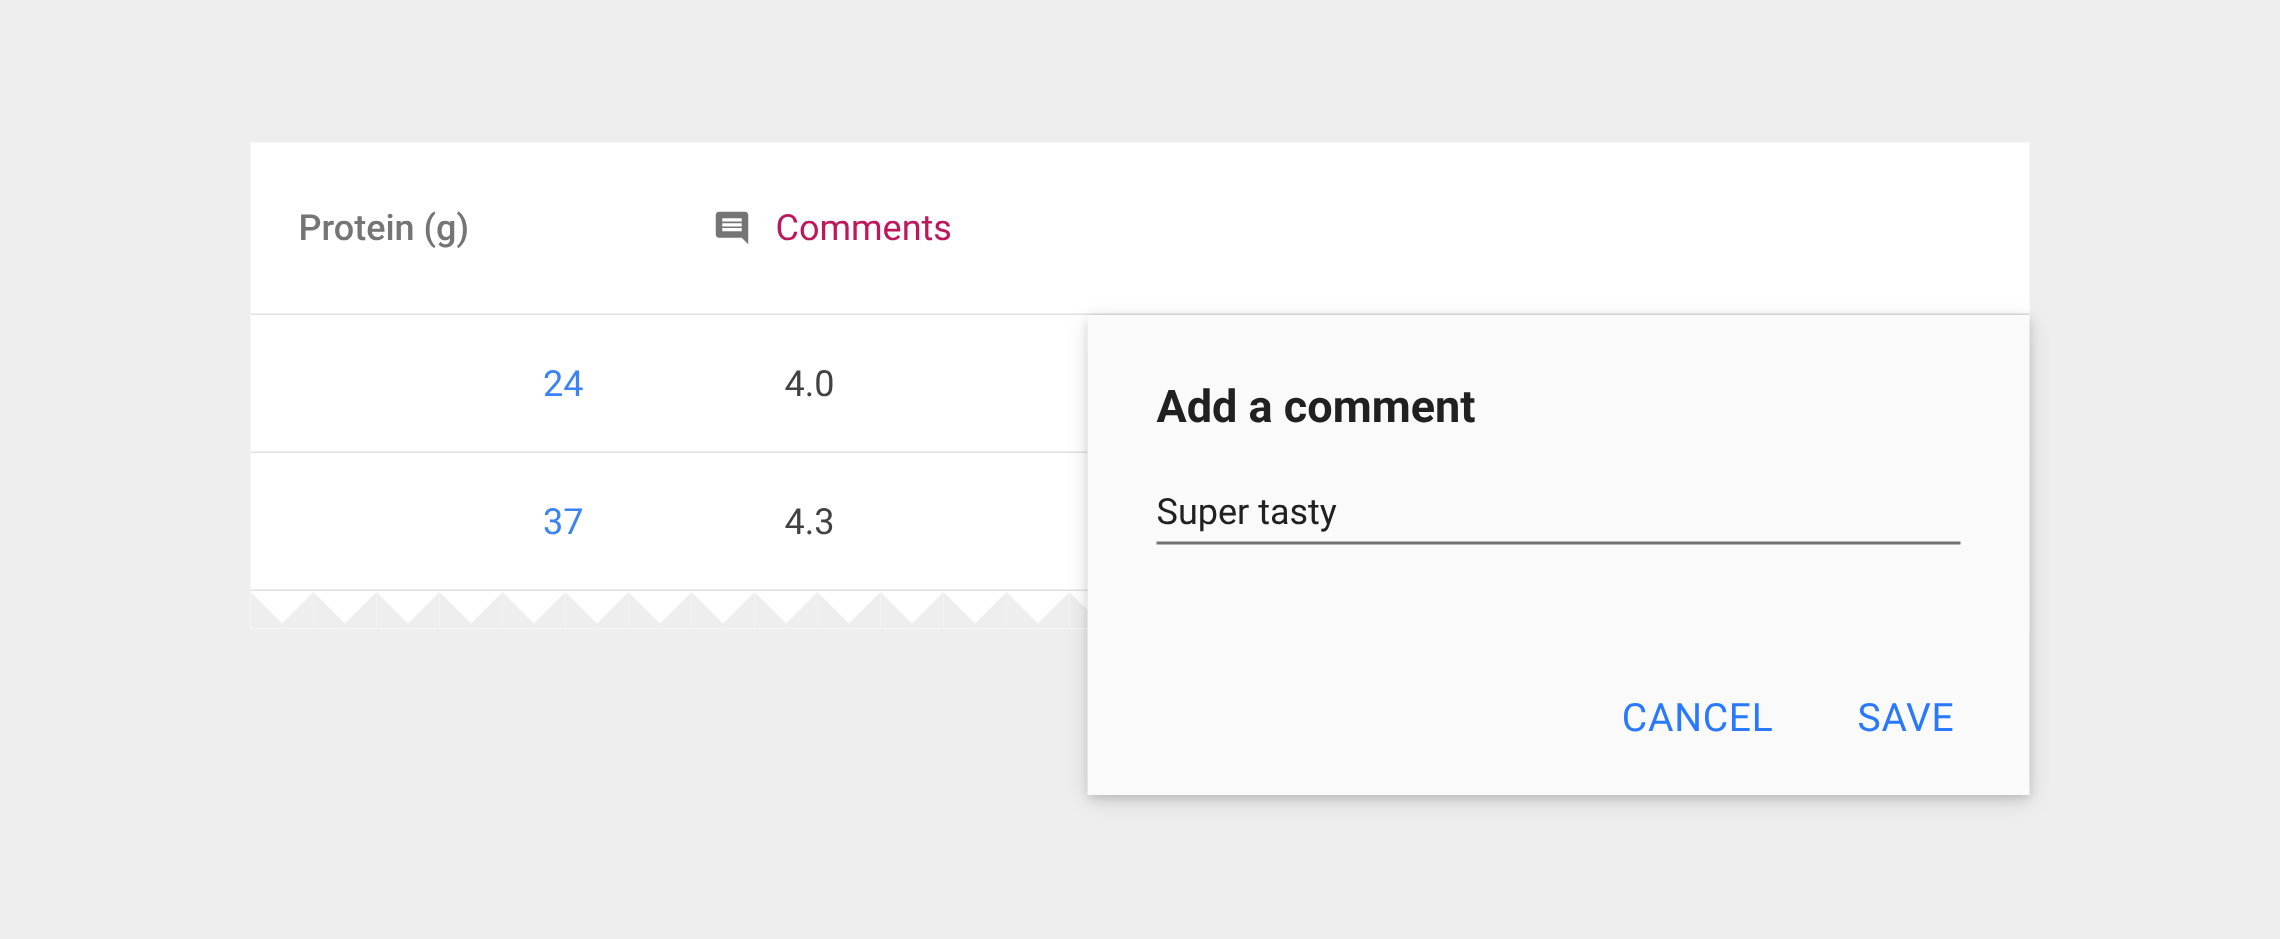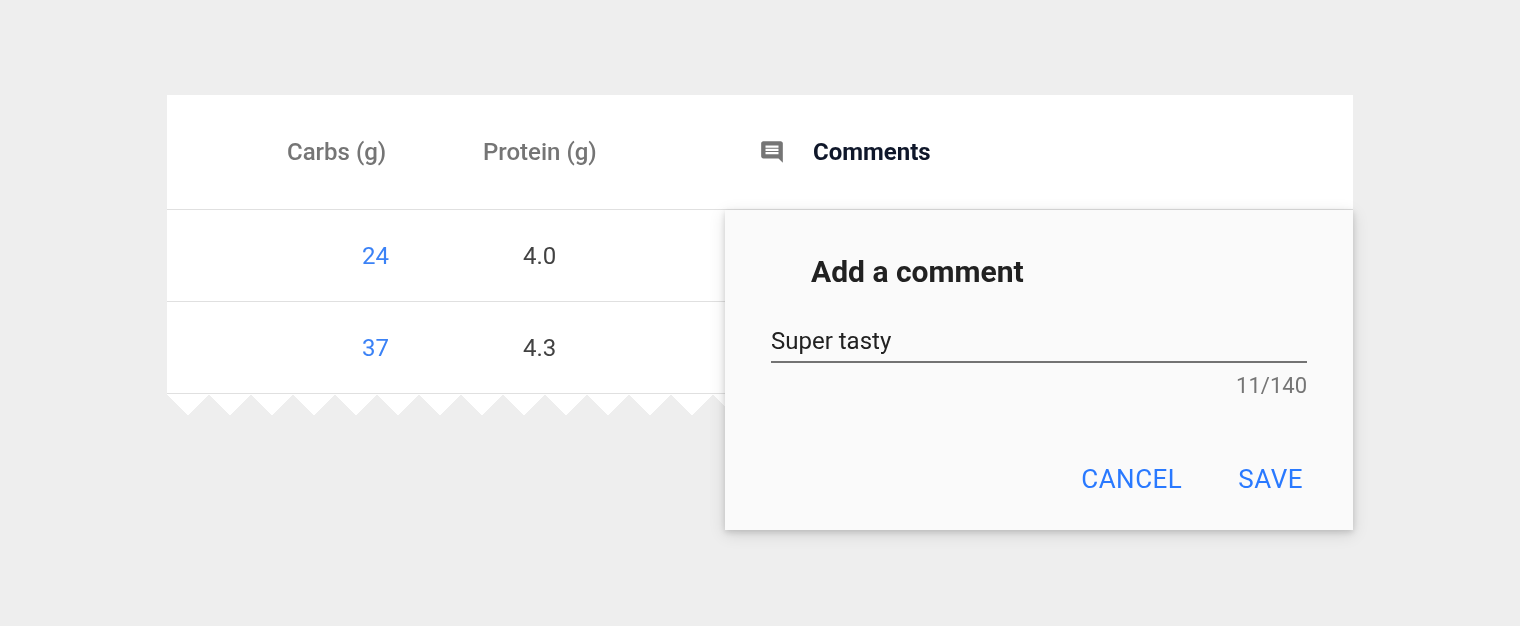--- a/index.html
+++ b/index.html
@@ -37,25 +37,25 @@
     .header-protein {
       width: 224px;
       color: #757575;
       font-size: 24px;
       font-weight: 500;
       margin-left: 32px;
     }
     .header-comments {
       display: flex;
       align-items: center;
-      gap: 28px;
+      gap: 16px;
       padding-left: 52px;
-      color: #0f172a;
+      color: #be185d;
       font-size: 24px;
-      font-weight: 700;
+      font-weight: 400;
     }
     .comment-icon {
       display: inline-flex;
       color: #757575;
     }
     .table-row {
       display: flex;
       height: 92px;
       align-items: center;
       border-bottom: 1px solid #e0e0e0;
@@ -98,21 +98,20 @@
       height: 320px;
       background: #fafafa;
       box-shadow: 0 4px 16px rgba(0,0,0,0.12), 0 2px 6px rgba(0,0,0,0.15);
       padding: 44px 46px 32px 46px;
     }
     .dialog-title {
       color: #212121;
       font-size: 30px;
       font-weight: 700;
       margin-bottom: 38px;
-      margin-left: 40px;
     }
     .comment-input-wrap {
       position: relative;
       margin-bottom: 10px;
     }
     .comment-input {
       width: 100%;
       border: none;
       border-bottom: 2px solid #737373;
       background: transparent;
@@ -145,21 +144,20 @@
       cursor: pointer;
       font-family: inherit;
       padding: 6px 4px;
     }
   </style>
 </head>
 <body>
 
 <div class="table-container">
   <div class="table-header">
-    <div class="header-carbs">Carbs (g)</div>
     <div class="header-protein">Protein (g)</div>
     <div class="header-comments">
       <span class="comment-icon">
         <svg width="26" height="26" viewBox="0 0 24 24" fill="currentColor">
           <path d="M21.99 4c0-1.1-.89-2-1.99-2H4c-1.1 0-2 .9-2 2v12c0 1.1.9 2 2 2h14l4 4-.01-18zM18 14H6v-2h12v2zm0-3H6V9h12v2zm0-3H6V6h12v2z"></path>
         </svg>
       </span>
       <span>Comments</span>
     </div>
   </div>
@@ -172,18 +170,17 @@
     <div class="cell-protein">4.3</div>
   </div>
   <div class="zigzag"></div>
 </div>
 
 <div class="dialog">
   <div class="dialog-title">Add a comment</div>
   <div class="comment-input-wrap">
     <input type="text" class="comment-input" value="Super tasty" style="">
   </div>
-  <div class="char-counter">11/140</div>
   <div class="dialog-actions">
     <button class="dialog-btn">CANCEL</button>
     <button class="dialog-btn">SAVE</button>
   </div>
 </div>
 
 </body></html>

